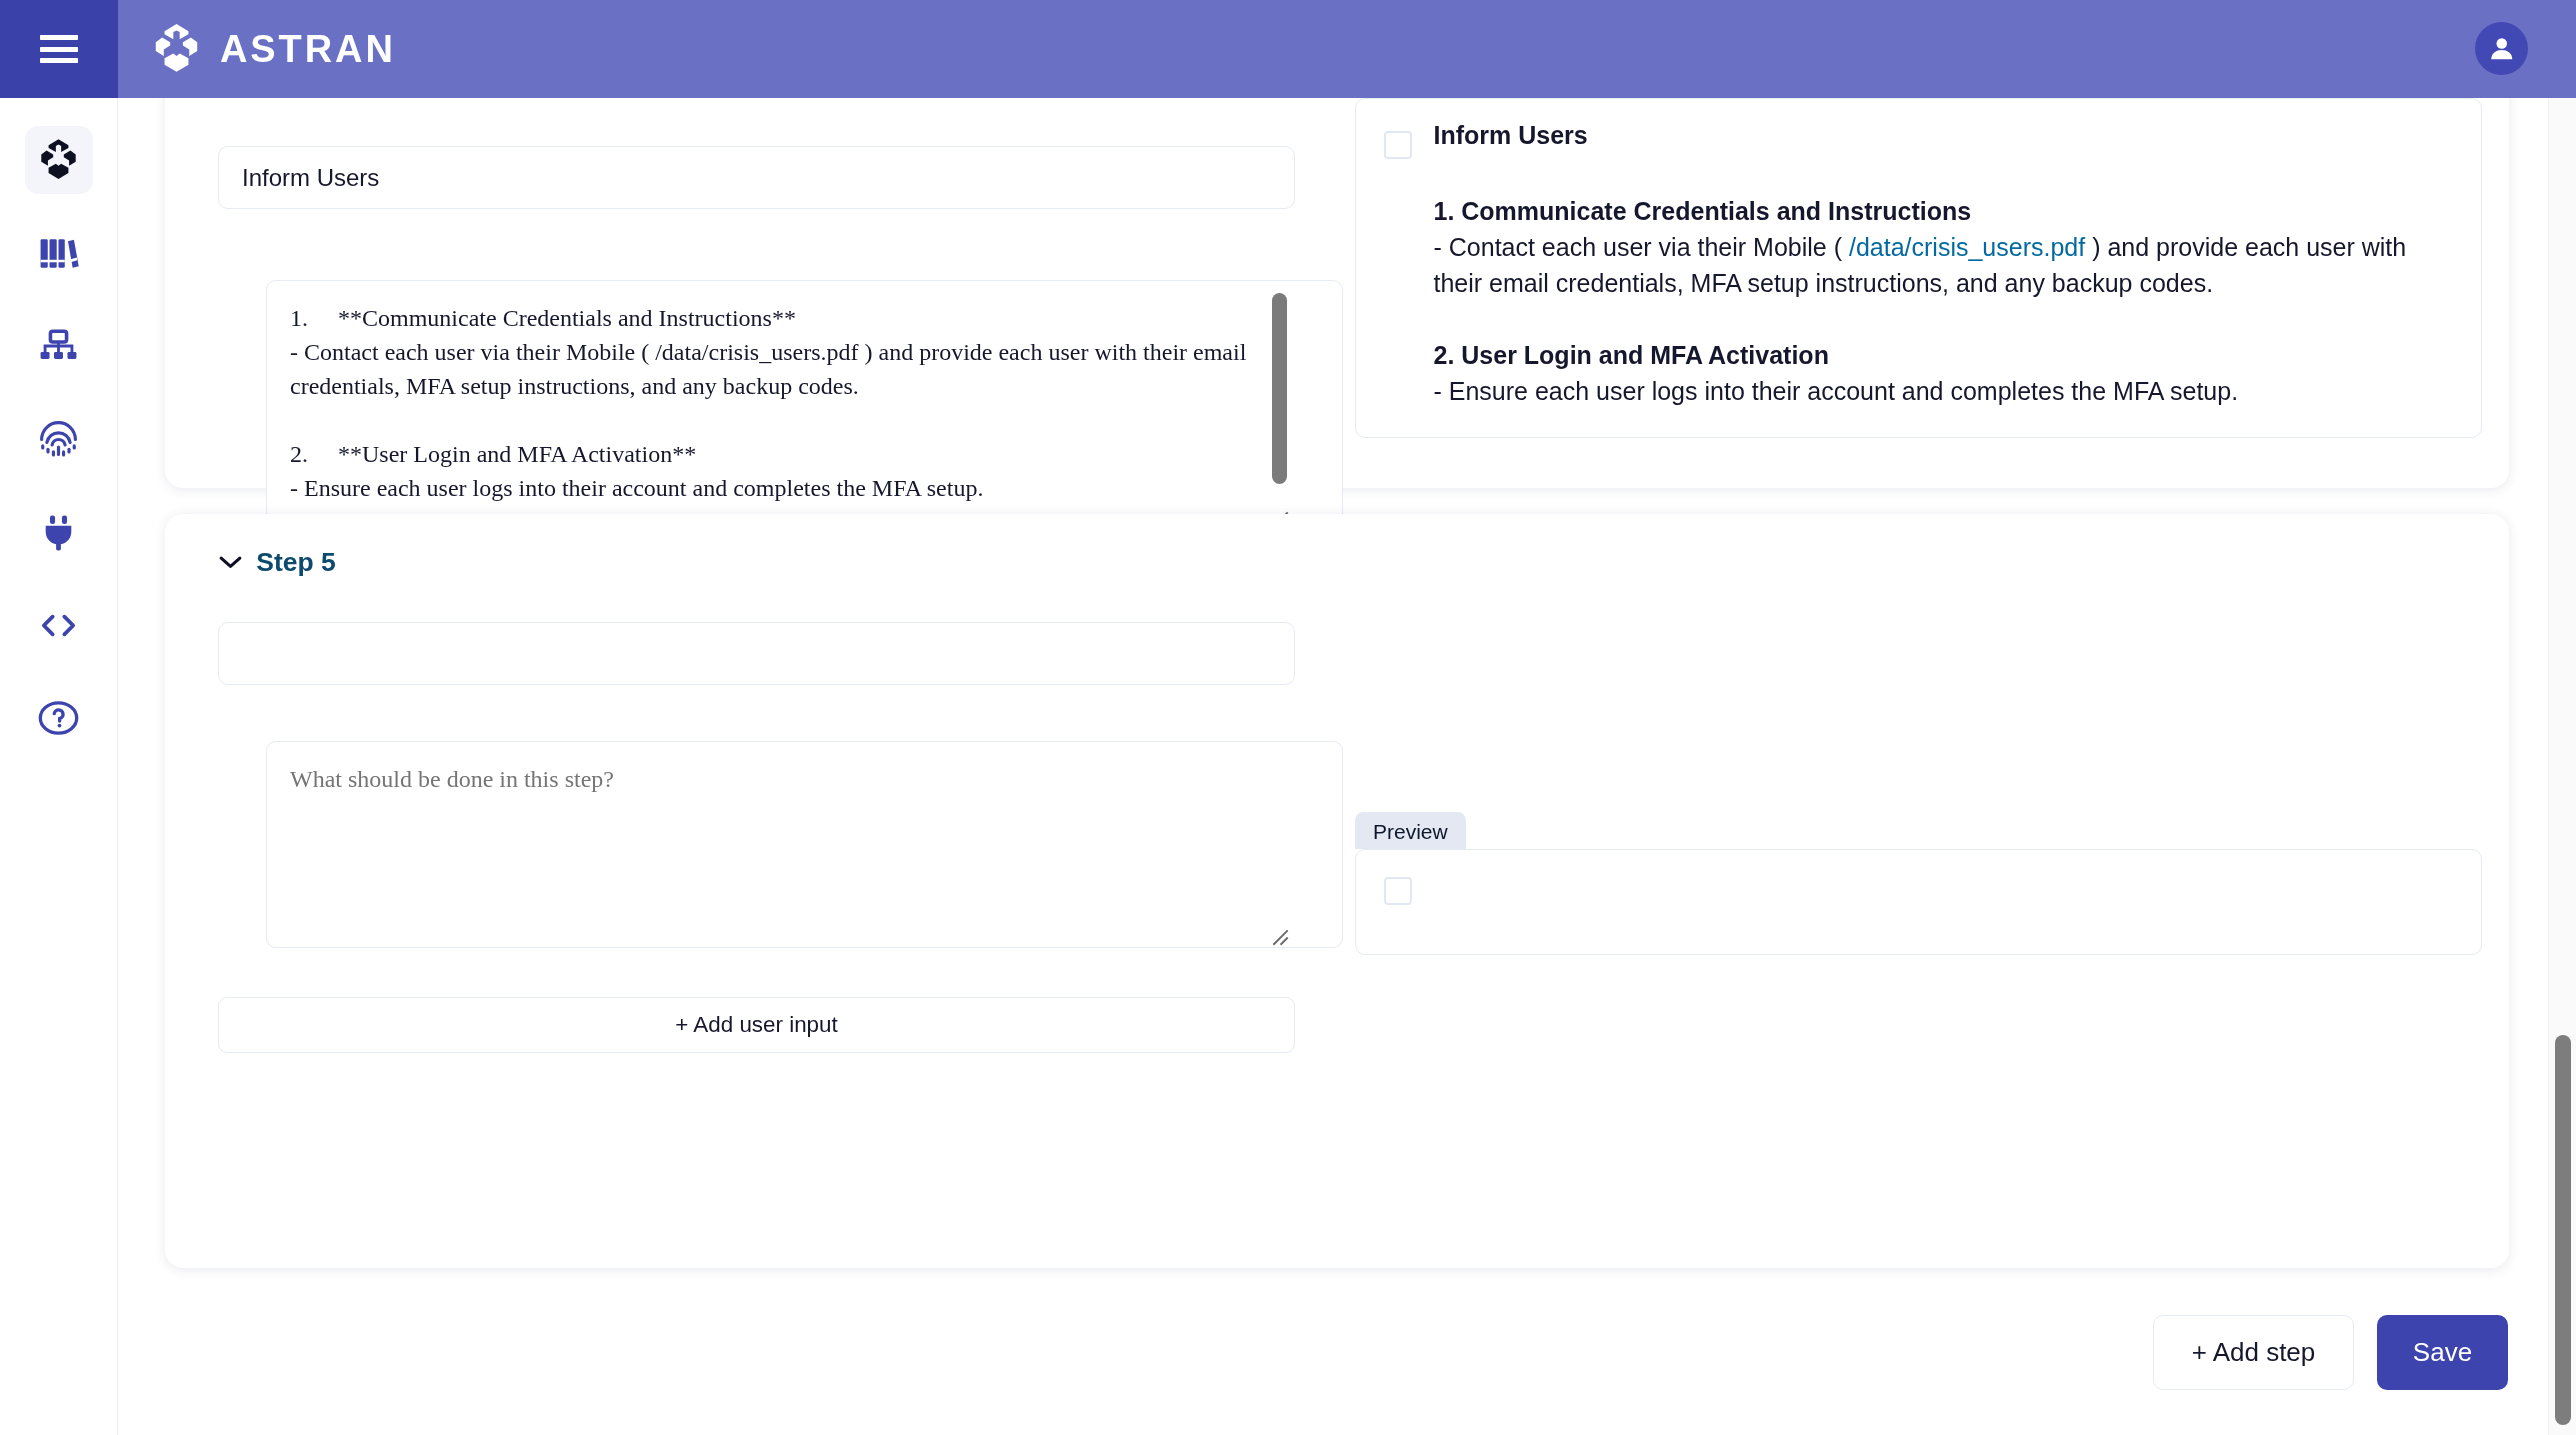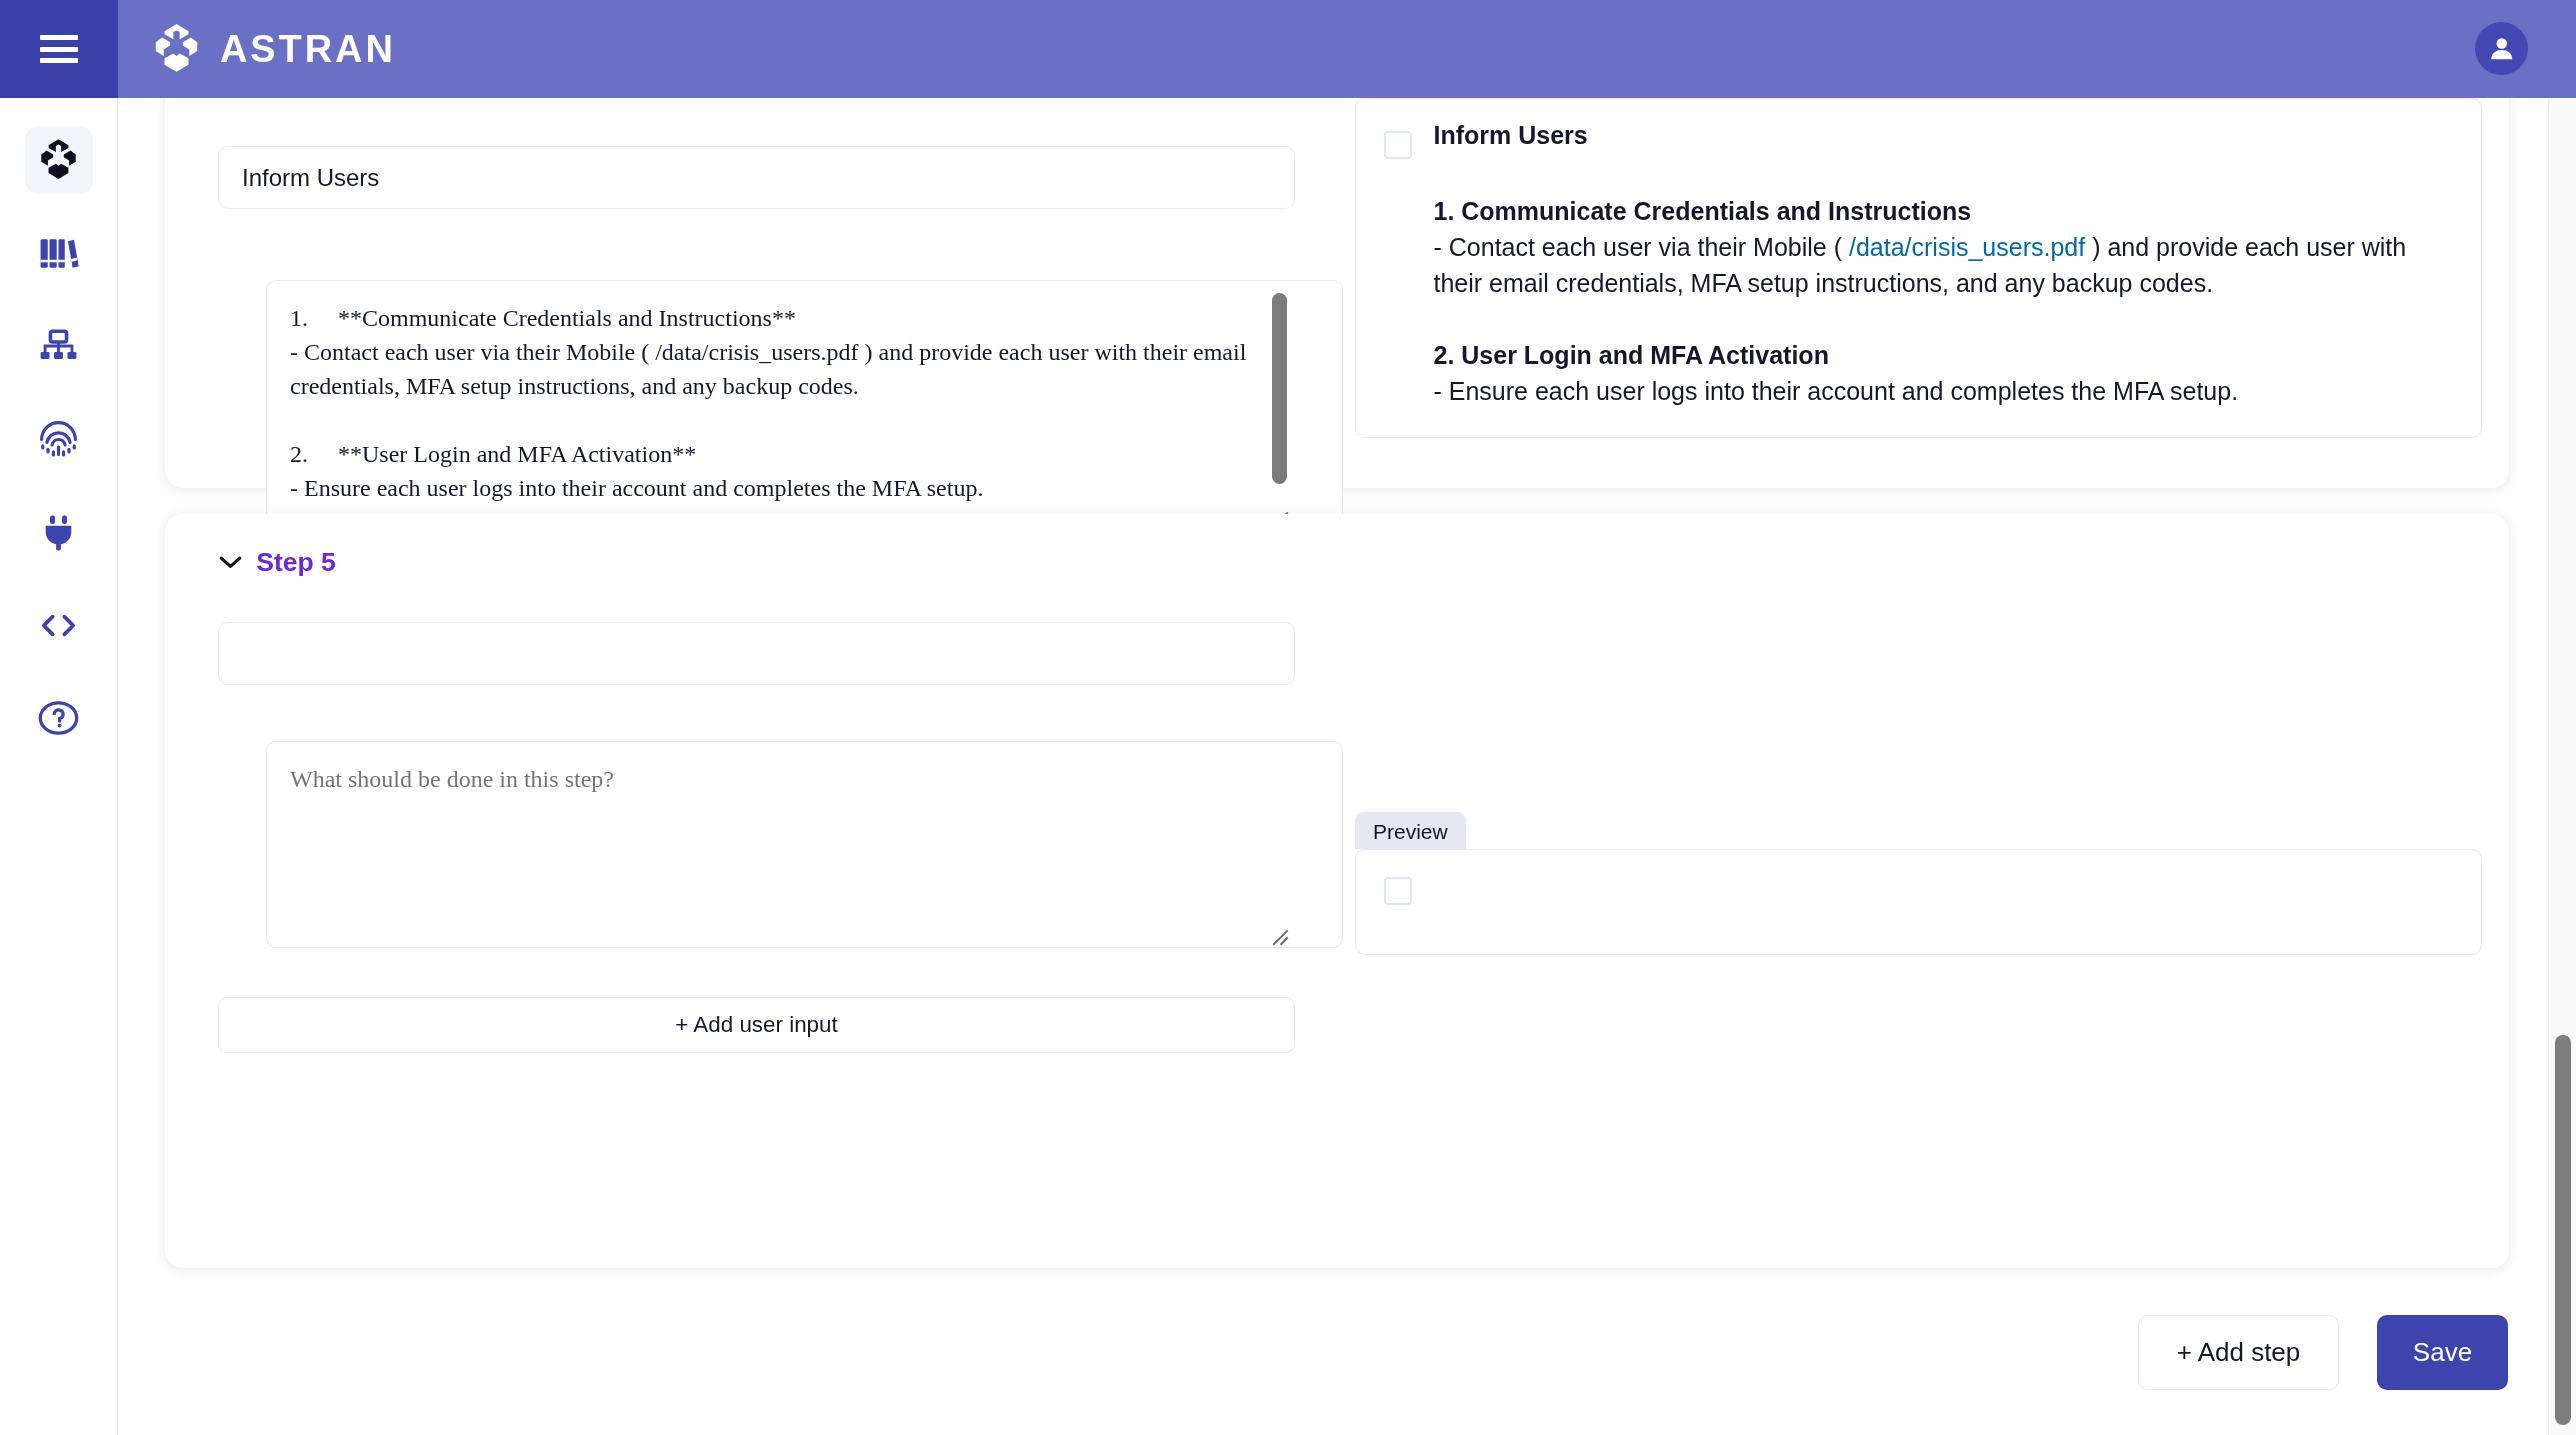--- a/index.html
+++ b/index.html
@@ -158,28 +158,28 @@
   .pv-title { font-size: 25px; font-weight: 700; color: #15182c; margin-bottom: 43px; }
   .pv-h { font-size: 25px; font-weight: 700; color: #15182c; line-height: 36px; }
   .pv-p { font-size: 25px; color: #15182c; line-height: 36px; }
   .pv-link { color: #0369a1; }
   .pv-gap { height: 36px; }
 
   
   .step-head {
     position: absolute;
     display: flex; align-items: center; gap: 13.3px;
-    font-size: 26.5px; font-weight: 700; color: #6d28d9;
+    font-size: 26.5px; font-weight: 700; color: #0c4a6e;
     cursor: pointer;
   }
 
   
   #footer {
     position: absolute; right: 68px; top: 1217px;
-    display: flex; align-items: center; gap: 38px;
+    display: flex; align-items: center; gap: 23px;
   }
   #add-step-btn {
     width: 201px; height: 75px;
     border: 1.7px solid #e6eaf2; border-radius: 10px;
     background: #ffffff;
     font-family: "Liberation Sans", sans-serif;
     font-size: 26px; color: #15182c; cursor: pointer;
   }
   #save-btn {
     width: 131px; height: 75px;

